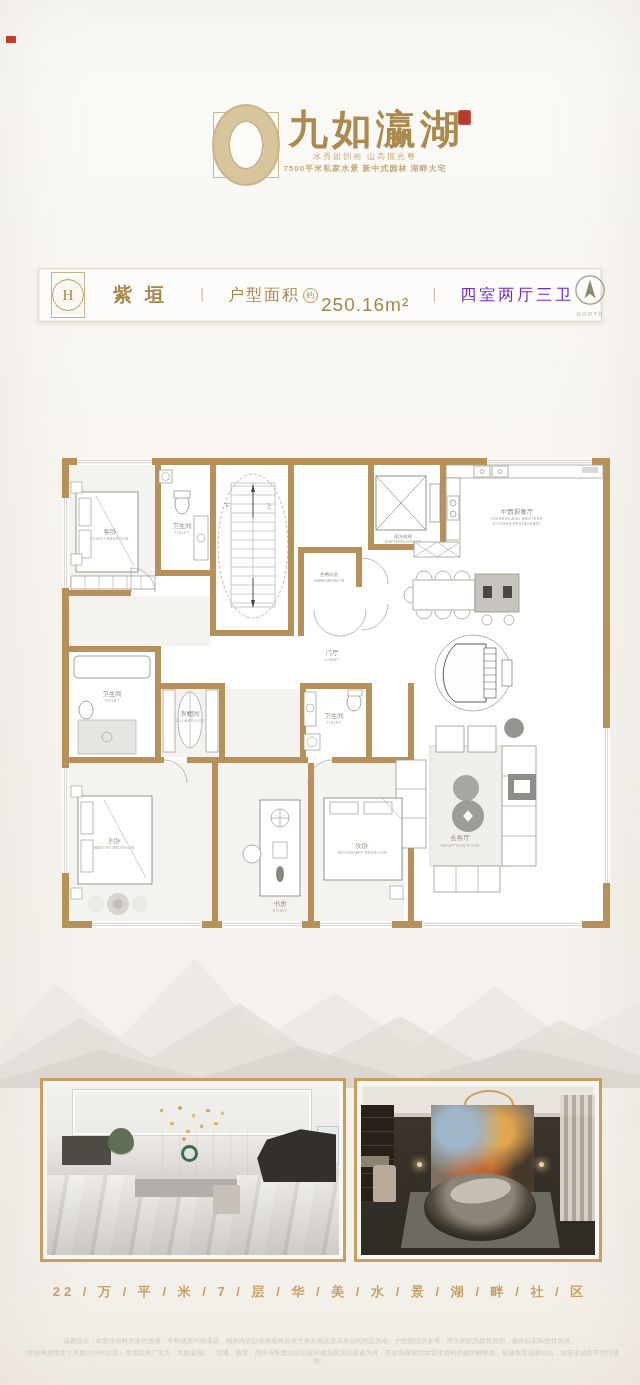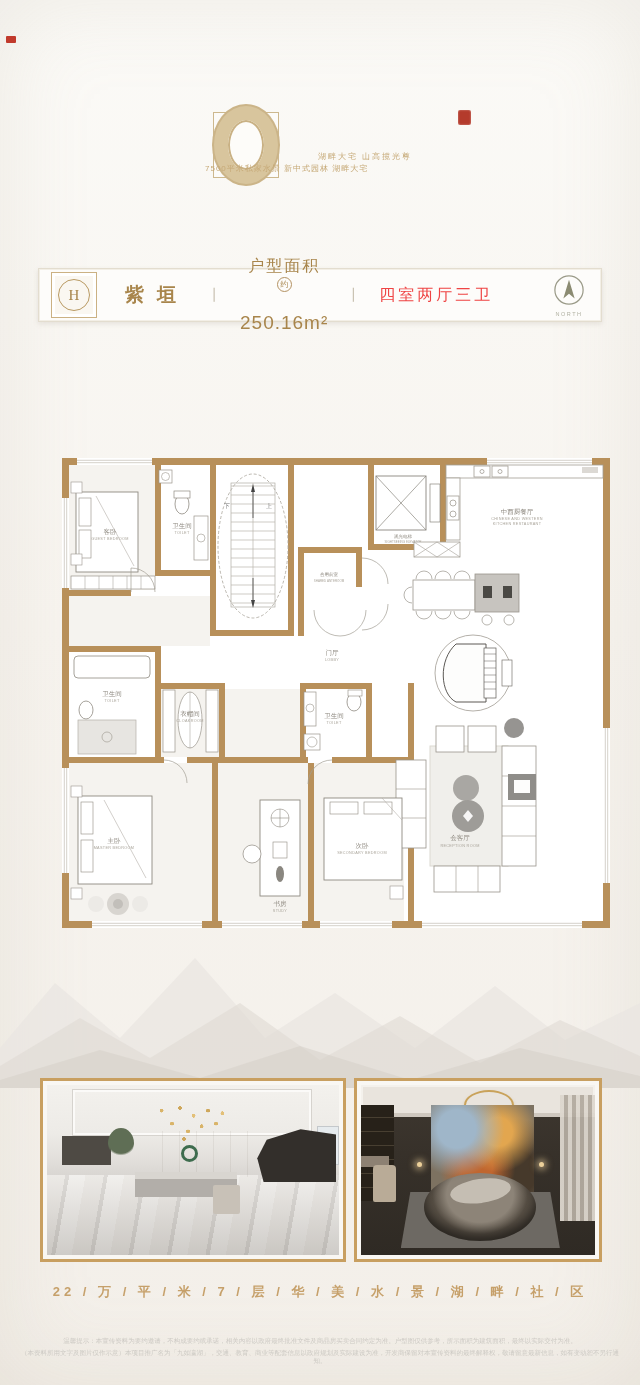--- a/index.html
+++ b/index.html
@@ -13,39 +13,39 @@
   .red-mark{left:6px;top:36px;width:10px;height:7px;background:#c13a2c;border-radius:1px;}
   .logo-emblem{left:213px;top:112px;width:64px;height:64px;border:1px solid #cdb88e;
                display:flex;align-items:center;justify-content:center;background:rgba(255,255,255,.4);}
   .logo-ring{width:50px;height:50px;border-radius:50%;border:14px solid #d8c59d;
              box-shadow:0 0 0 2px #cbb488, inset 0 0 0 2px #c9b184;background:#fdfcf9;}
   .brand-name{left:288px;top:108px;width:190px;font-family:"Liberation Serif","DejaVu Serif",serif;
               font-weight:bold;font-size:40px;line-height:44px;color:#ab8a50;letter-spacing:4px;white-space:nowrap;}
   .brand-seal{left:458px;top:110px;width:13px;height:15px;background:#b43b2c;border-radius:2px;
               box-shadow:inset 0 0 2px rgba(255,255,255,.5);}
   .tagline1{left:225px;top:151px;width:280px;text-align:center;font-size:8px;color:#c6a977;letter-spacing:2px;}
-  .tagline2{left:205px;top:163px;width:320px;font-size:8px;color:#c6a977;letter-spacing:1px;}
+  .tagline2{left:205px;top:163px;width:320px;text-align:center;font-size:8px;color:#c6a977;letter-spacing:1px;font-weight:bold;}
 
   
   .banner{left:38px;top:268px;width:564px;height:54px;background:#fdfcfa;border:1px solid #e3ddcf;
           box-shadow:0 2px 5px rgba(150,140,120,.18), inset 0 0 0 1px #f3efe6;
           display:flex;align-items:center;box-sizing:border-box;padding:0 12px;}
   .banner-emblem{width:44px;height:44px;border:1px solid #cbb183;display:flex;align-items:center;
                  justify-content:center;background:#faf7f1;box-shadow:inset 0 0 0 3px #fff;}
   .banner-emblem .circ{width:30px;height:30px;border-radius:50%;border:1px solid #b99a63;
                  display:flex;align-items:center;justify-content:center;
                  font-family:"Liberation Serif",serif;font-size:15px;color:#a8854b;}
   .unit-name{margin-left:28px;font-size:19px;font-weight:bold;color:#a8854b;letter-spacing:13px;white-space:nowrap;}
   .bar-div{color:#c9c2b2;font-size:15px;margin:0 18px;}
-  .area-wrap{display:flex;align-items:center;color:#a8854b;white-space:nowrap;flex-direction:column;}
+  .area-wrap{display:flex;align-items:center;color:#a8854b;white-space:nowrap;}
   .area-label{font-size:16px;letter-spacing:2px;}
   .area-circle{display:inline-flex;align-items:center;justify-content:center;width:13px;height:13px;
                border:1px solid #b49262;border-radius:50%;font-size:8px;margin:0 3px;color:#a8854b;}
   .area-value{font-size:19px;letter-spacing:1px;margin-top:20px;}
-  .rooms-label{font-size:16px;color:#ef4444;letter-spacing:3px;white-space:nowrap;}
+  .rooms-label{font-size:16px;color:#6d28d9;letter-spacing:3px;white-space:nowrap;}
   .compass{margin-left:auto;width:40px;text-align:center;}
   .compass-label{font-size:5.5px;color:#b1b1a2;letter-spacing:1.5px;margin-top:1px;}
 
   
   .plan{left:62px;top:458px;}
   .plan text{font-family:"Liberation Sans","DejaVu Sans",sans-serif;}
   .lbl-cn{font-size:6.5px;fill:#8f8a81;text-anchor:middle;}
   .lbl-en{font-size:3.8px;fill:#aba69c;text-anchor:middle;letter-spacing:.3px;}
   .lbl-xs{font-size:4.5px;fill:#8f8a81;text-anchor:middle;}
   .lbl-xxs{font-size:3px;fill:#aba69c;text-anchor:middle;}
@@ -128,22 +128,23 @@
 </head>
 <body>
 
 <div class="page">
 
   <div class="abs red-mark"></div>
 
   <div class="abs logo-emblem">
     <div class="logo-ring"></div>
   </div>
+  <div class="abs brand-name">九如瀛湖</div>
   <div class="abs brand-seal"></div>
-  <div class="abs tagline1">湖畔大宅 山高揽光尊</div>
+  <div class="abs tagline1">水秀如韵画 山高揽光尊</div>
   <div class="abs tagline2">7500平米私家水景 新中式园林 湖畔大宅</div>
 
   <div class="abs banner">
     <div class="banner-emblem">
       <div class="circ">H</div>
     </div>
     <div class="unit-name">紫垣</div>
     <div class="bar-div">丨</div>
     <div class="area-wrap">
       <span class="area-label">户型面积</span>

